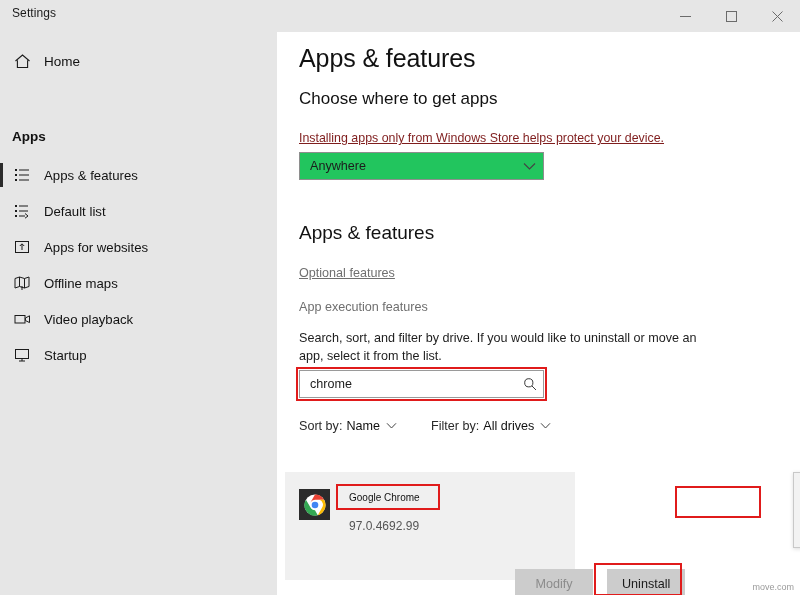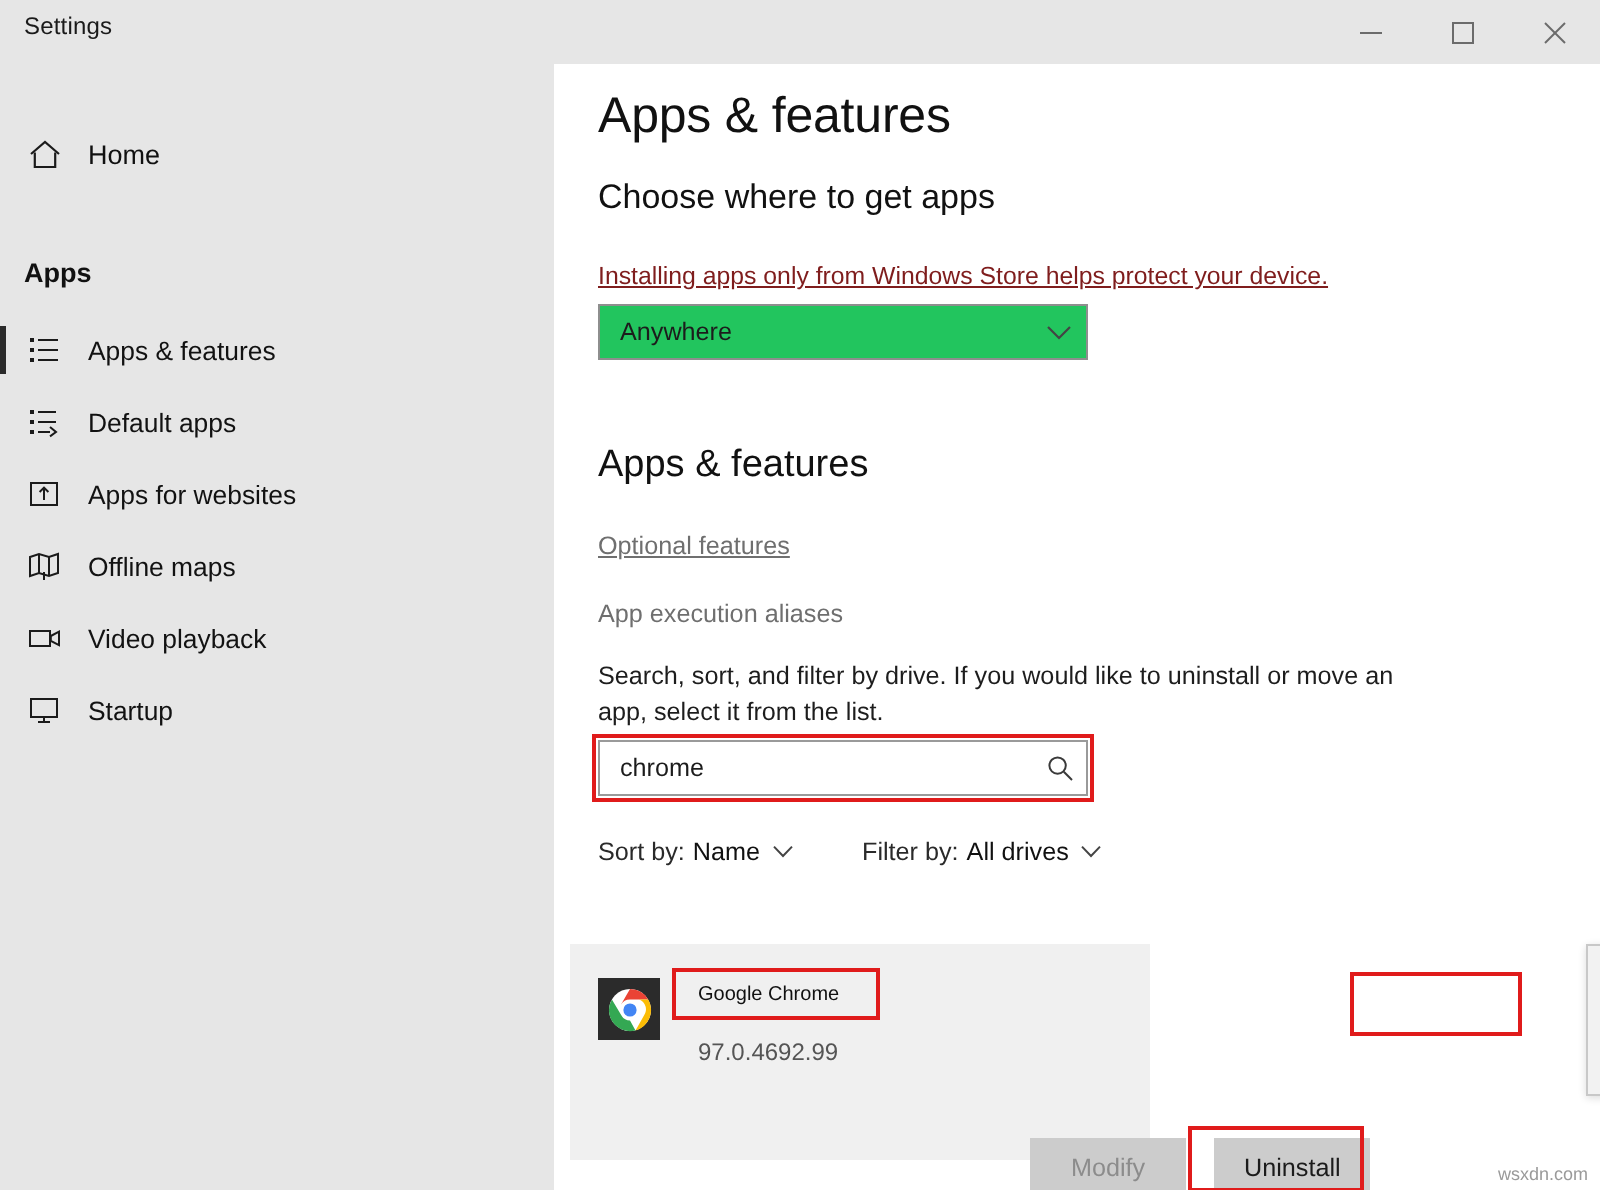--- a/index.html
+++ b/index.html
@@ -37,21 +37,21 @@
   }
   .winbtn svg { display: block; }
 
   
   .sidebar {
     position: absolute; left: 0; top: 32px;
     width: 277px; height: 563px;
     background: #e6e6e6;
   }
   .home-row {
-    position: absolute; left: 0; top: 28px;
+    position: absolute; left: 0; top: 12px;
     width: 309px; height: 34px;
     display: flex; align-items: center;
   }
   .home-row .ic { width: 44px; display: flex; justify-content: center; color: #1b1b1b; }
   .home-row .lbl { font-size: 13.5px; color: #111; }
 
   .search-box {
     position: absolute; left: 12px; top: 56px;
     width: 252px; height: 29px;
     background: #ededed;
@@ -270,21 +270,21 @@
           <svg width="16" height="16" viewBox="0 0 16 16">
             <rect x="1" y="2" width="2" height="2" fill="currentColor"></rect>
             <rect x="1" y="7" width="2" height="2" fill="currentColor"></rect>
             <rect x="1" y="12" width="2" height="2" fill="currentColor"></rect>
             <rect x="5" y="2.5" width="9" height="1" fill="currentColor"></rect>
             <rect x="5" y="7.5" width="9" height="1" fill="currentColor"></rect>
             <rect x="5" y="12.5" width="6" height="1" fill="currentColor"></rect>
             <path d="M11 10.5 L14 13 L11 15.2" fill="none" stroke="currentColor" stroke-width="1"></path>
           </svg>
         </span>
-        <span class="lbl">Default apps</span>
+        <span class="lbl">Default list</span>
       </div>
 
       <div class="navitem">
 
         <span class="ic">
           <svg width="16" height="16" viewBox="0 0 16 16">
             <rect x="1.5" y="2.5" width="13" height="11" fill="none" stroke="currentColor" stroke-width="1"></rect>
             <line x1="8" y1="11" x2="8" y2="5" stroke="currentColor" stroke-width="1"></line>
             <path d="M5.8 7 L8 4.8 L10.2 7" fill="none" stroke="currentColor" stroke-width="1"></path>
           </svg>
@@ -341,21 +341,21 @@
       <span class="val">Anywhere</span>
       <span class="chev">
         <svg width="13" height="9" viewBox="0 0 13 9">
             <path d="M1 1.5 L6.5 7 L12 1.5" fill="none" stroke="currentColor" stroke-width="1.1"></path>
           </svg>
       </span>
     </div>
 
     <div class="h2b">Apps &amp; features</div>
     <div class="link a">Optional features</div>
-    <div class="link b">App execution aliases</div>
+    <div class="link b">App execution features</div>
 
     <div class="desc">Search, sort, and filter by drive. If you would like to uninstall or move an app, select it from the list.</div>
 
     <div class="appsearch">
       <input value="chrome" style="">
       <span class="sicon">
         <svg width="14" height="14" viewBox="0 0 14 14">
           <circle cx="5.8" cy="5.8" r="4.1" fill="none" stroke="currentColor" stroke-width="1"></circle>
           <line x1="8.9" y1="8.9" x2="13" y2="13" stroke="currentColor" stroke-width="1"></line>
         </svg>
@@ -408,14 +408,14 @@
     <div class="hl" style="left:317px; top:531px; width:88px; height:33px;"></div>
 
     <div class="flyout">
       
       
     </div>
     <div class="hl" style="left:398px; top:454px; width:86px; height:32px;"></div>
 
   </div>
 
-  <div class="watermark">wsxdn.com</div>
+  <div class="watermark">move.com</div>
 </div>
 
 </body></html>

